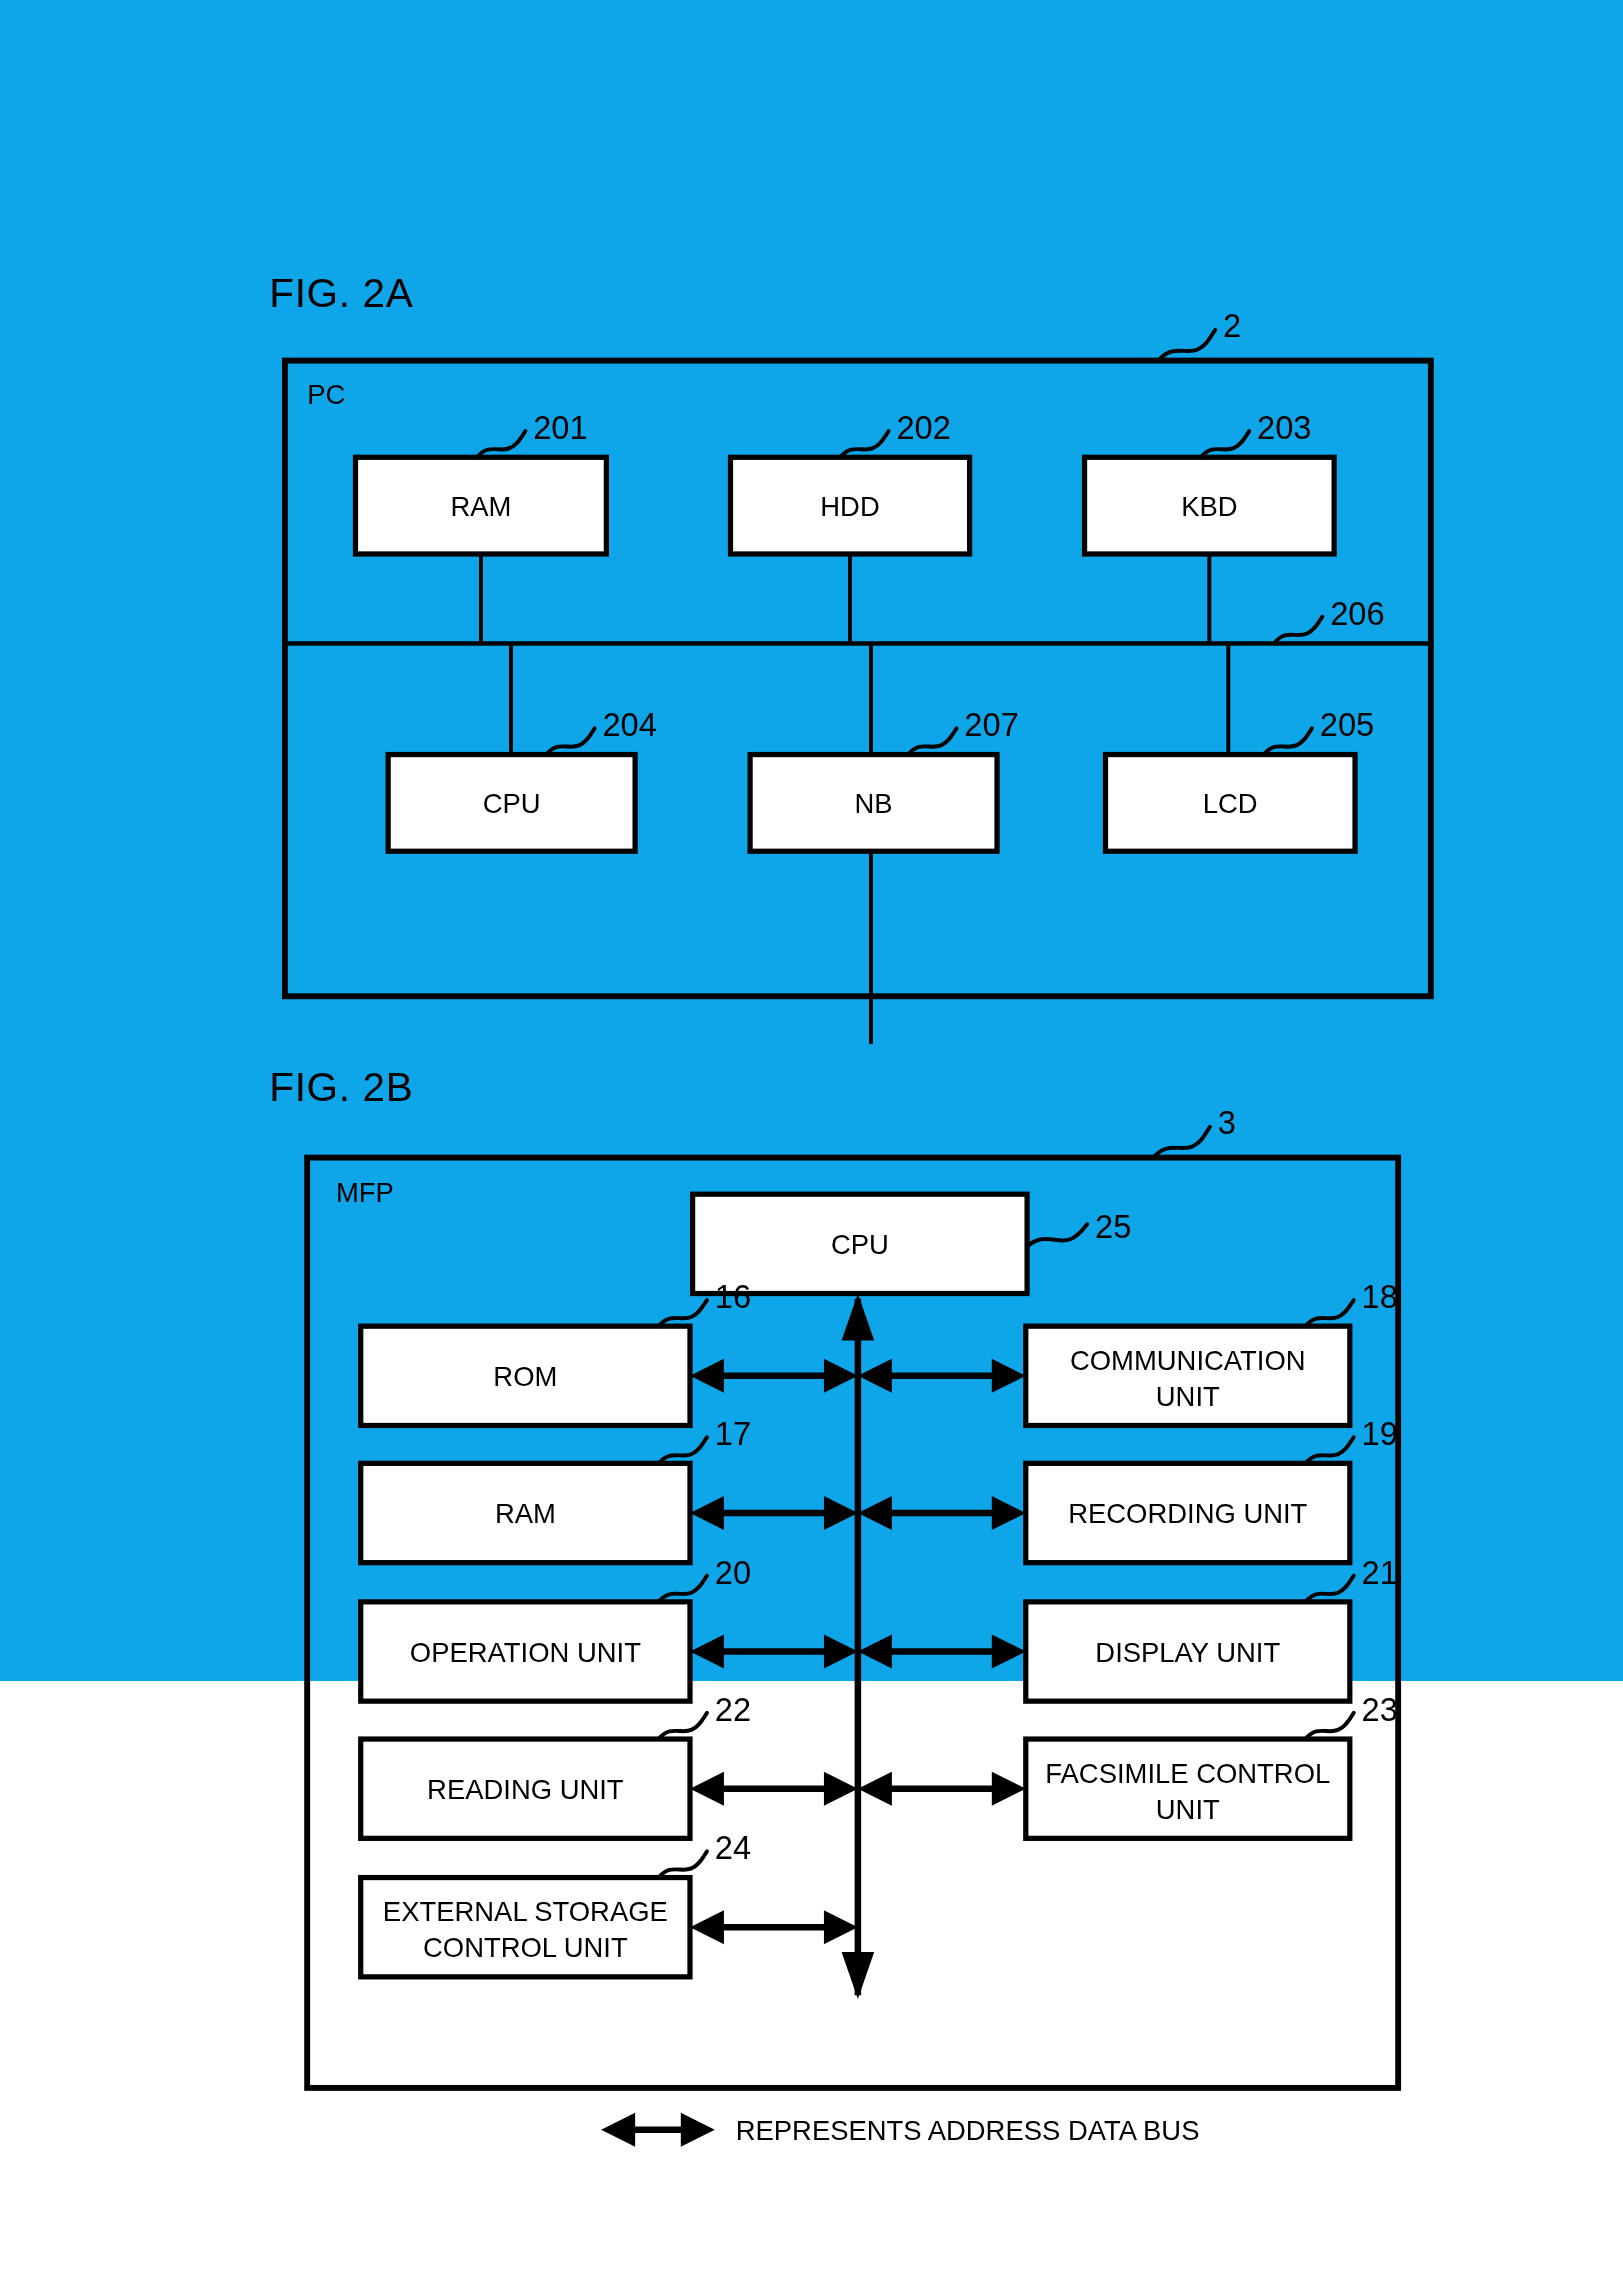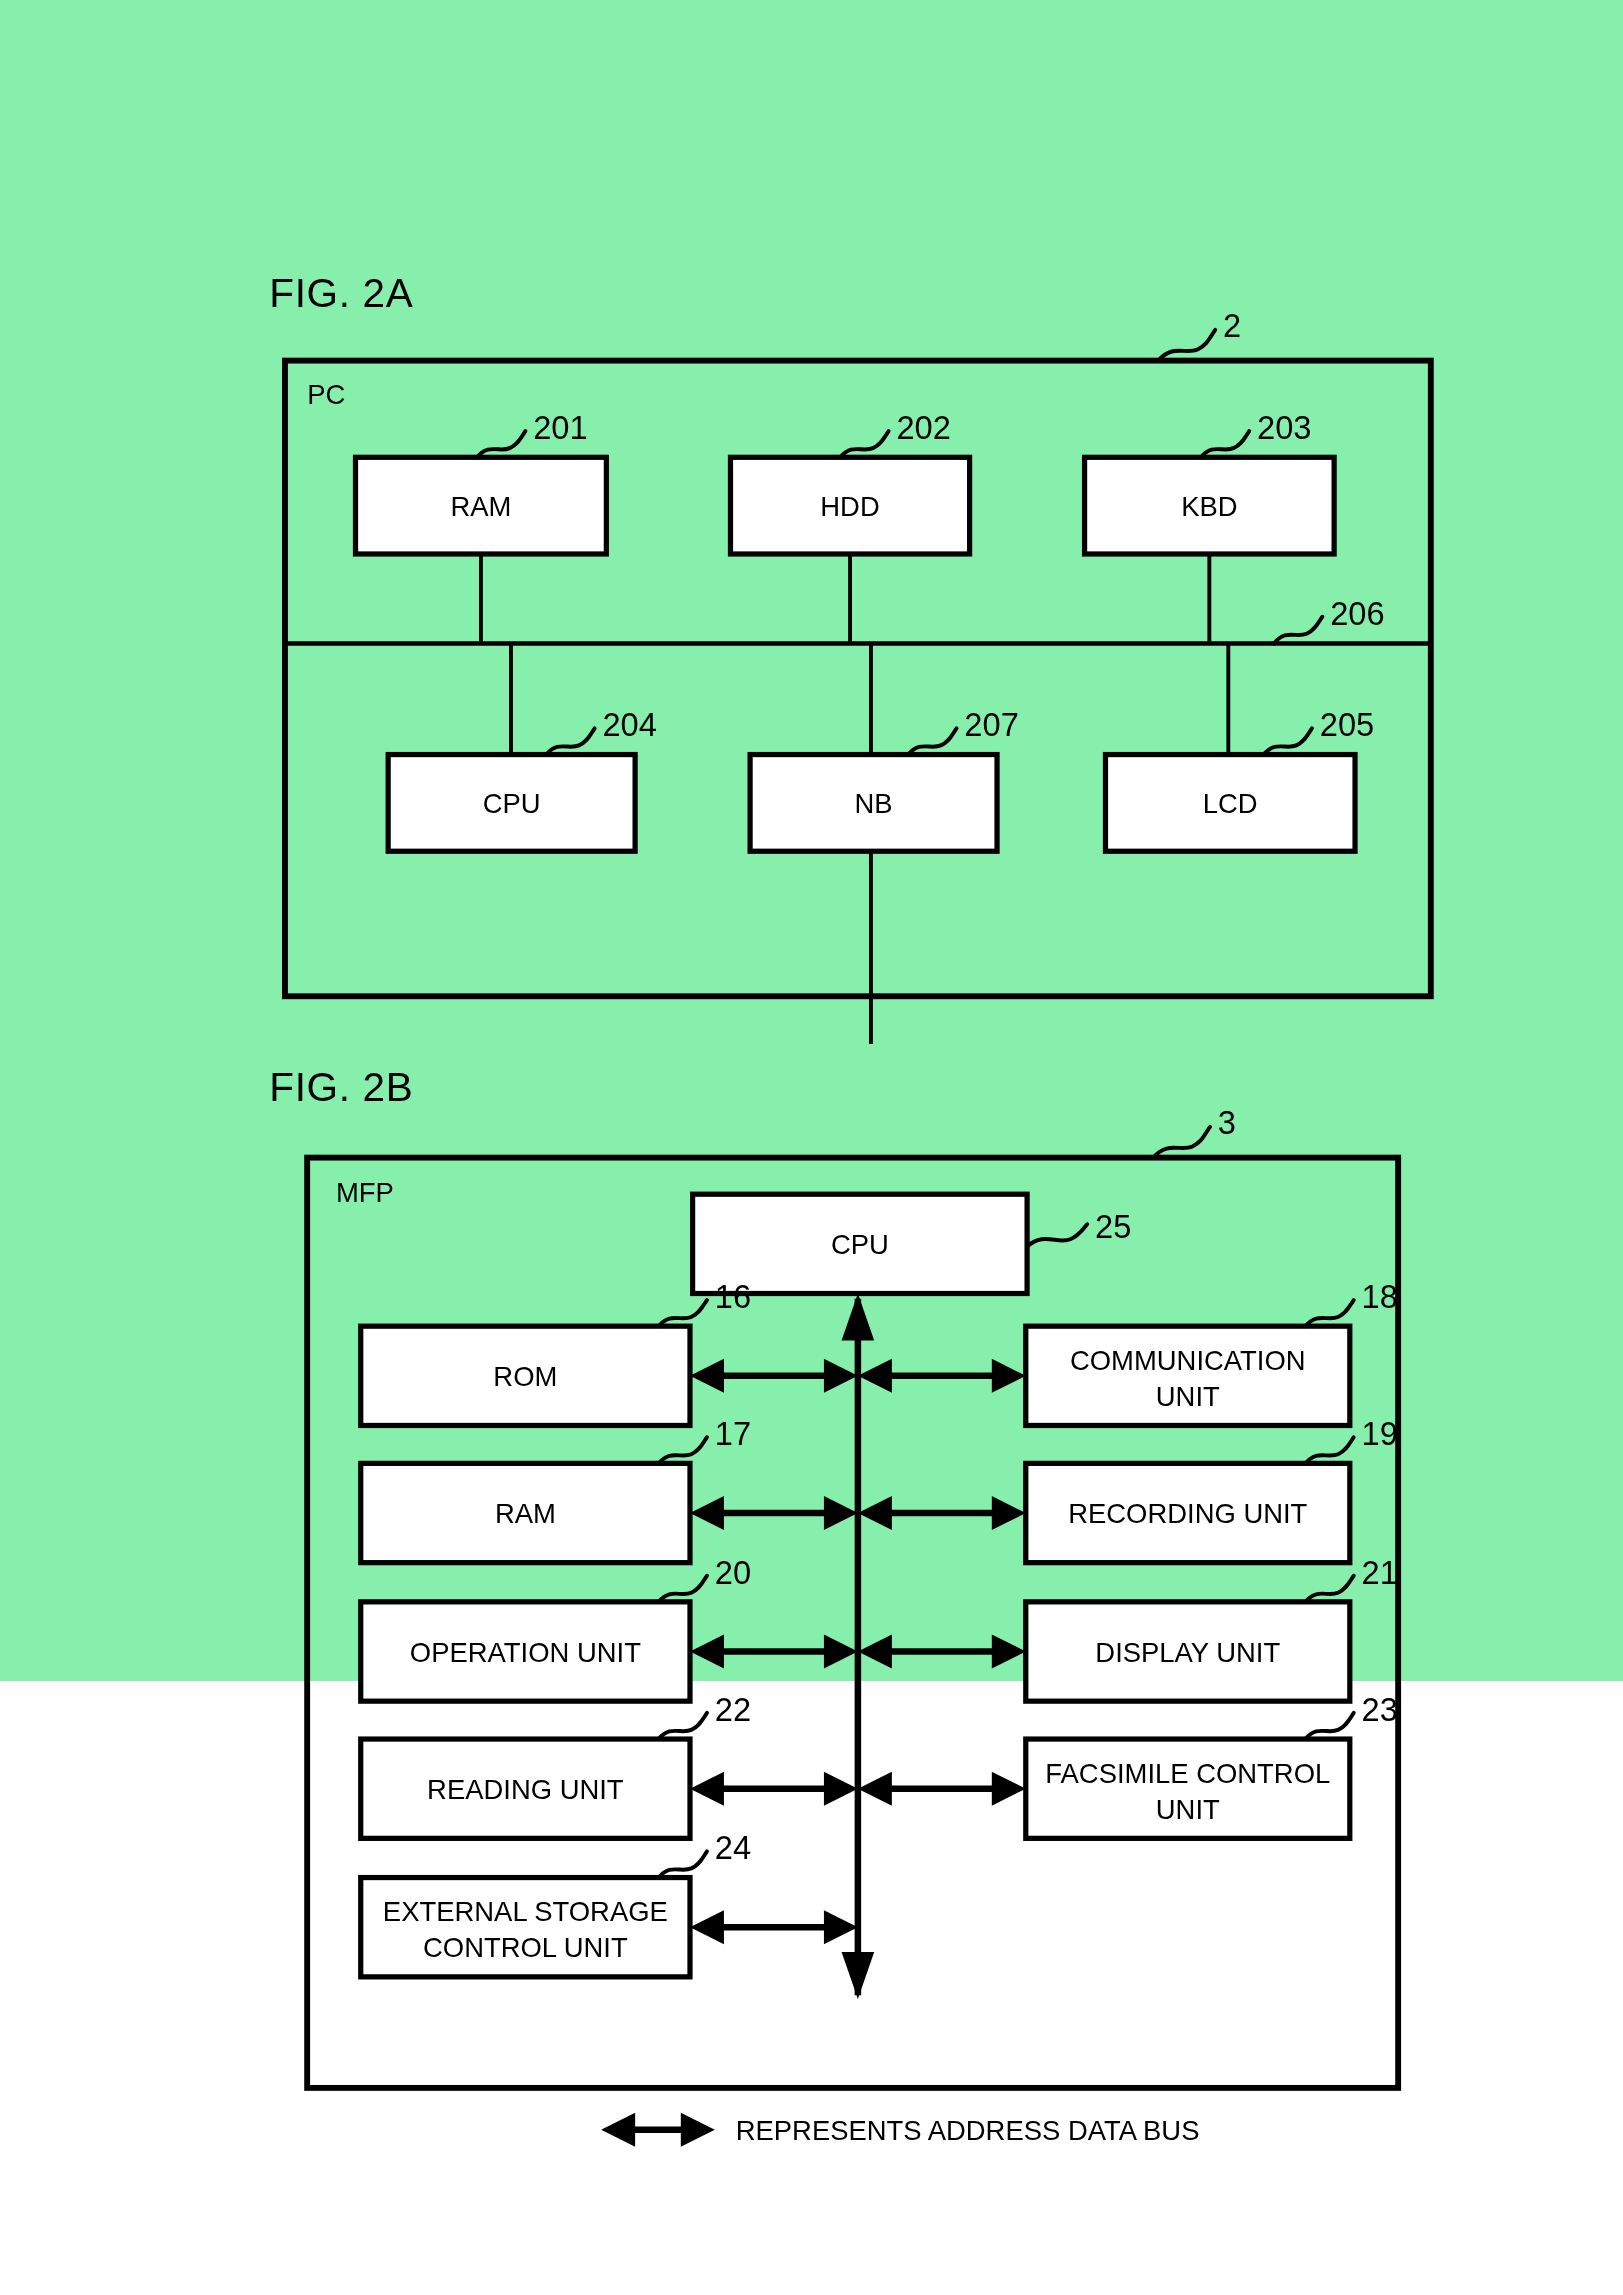--- a/index.html
+++ b/index.html
@@ -11,21 +11,21 @@
     width: 1623px;
     height: 2295px;
     font-family: "Liberation Sans", sans-serif;
     color: #000000;
     overflow: hidden;
   }
   #sheet {
     position: relative;
     width: 1623px;
     height: 1681px;
-    background: #86efac;
+    background: #0ea5e9;
   }
   svg.figure-svg {
     position: absolute;
     left: 0;
     top: 0;
     width: 1623px;
     height: 2295px;
   }
   
   .outer-box {

